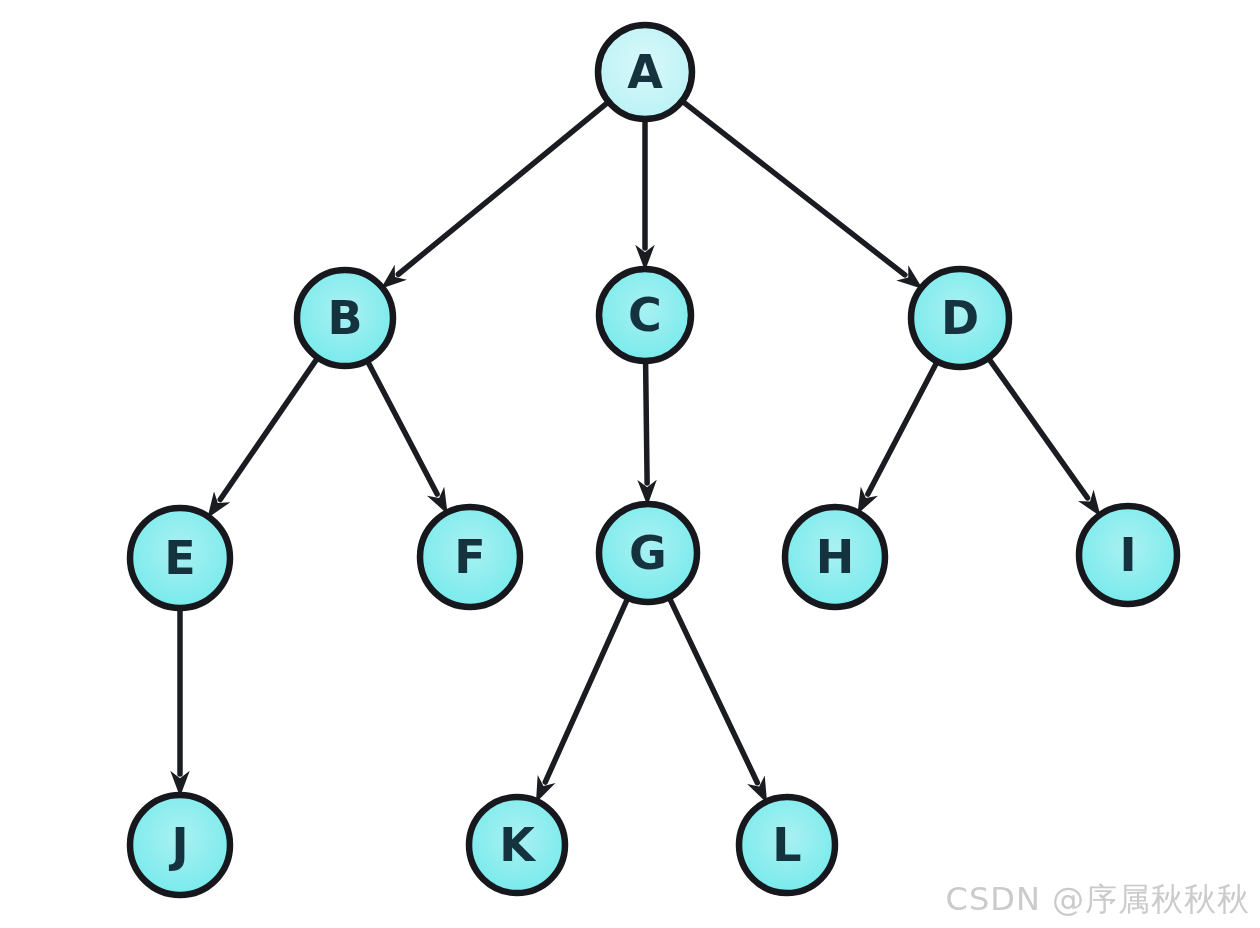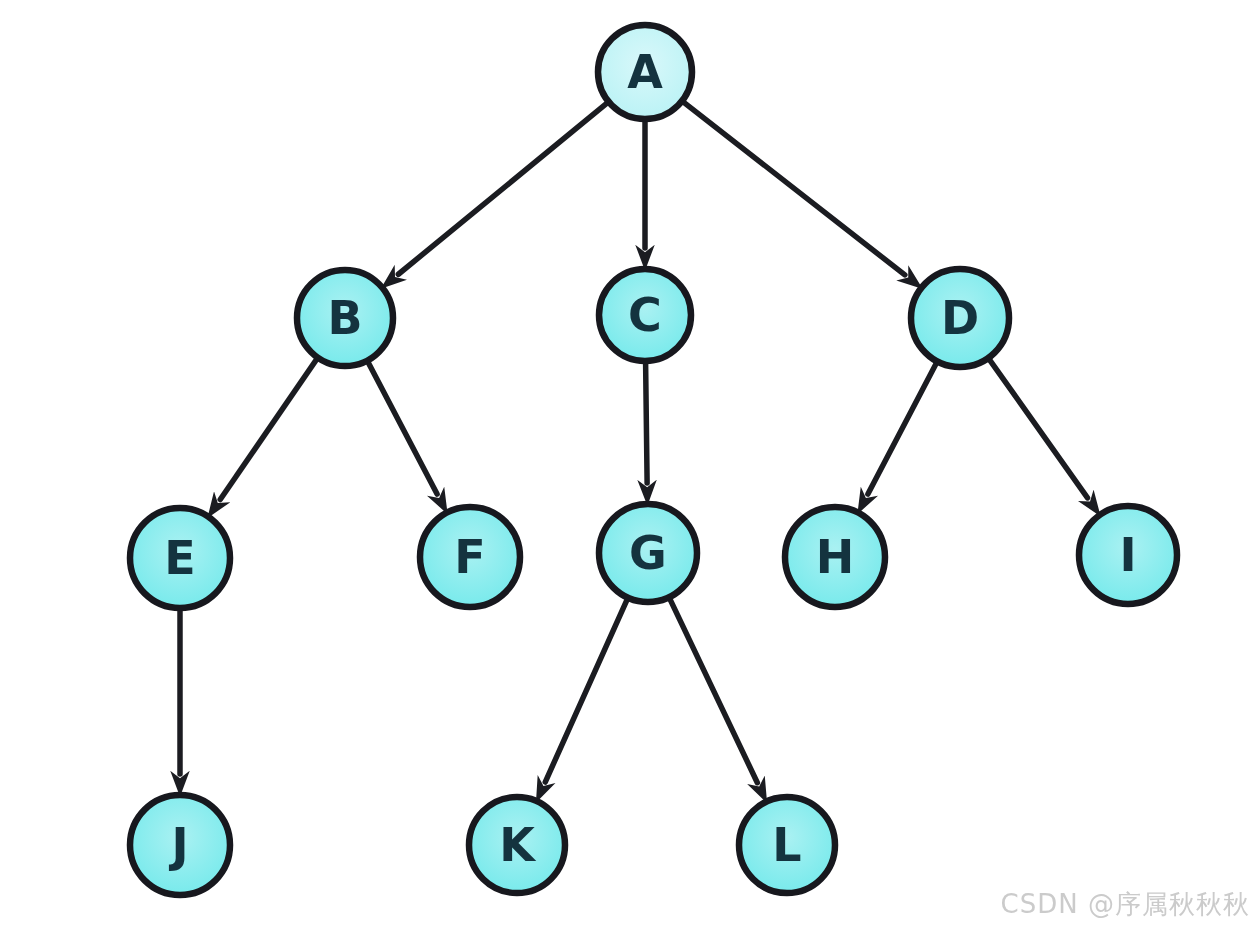--- a/index.html
+++ b/index.html
@@ -17,21 +17,21 @@
   }
   #tree-svg {
     position: absolute;
     left: 0;
     top: 0;
   }
   #watermark {
     position: absolute;
     right: 10px;
     bottom: 6px;
-    font-size: 26px;
+    font-size: 32px;
     letter-spacing: 1px;
     user-select: none;
   }
   .node-label {
     font-family: "DejaVu Sans", sans-serif;
     font-weight: bold;
     pointer-events: none;
   }
 </style>
 </head>

